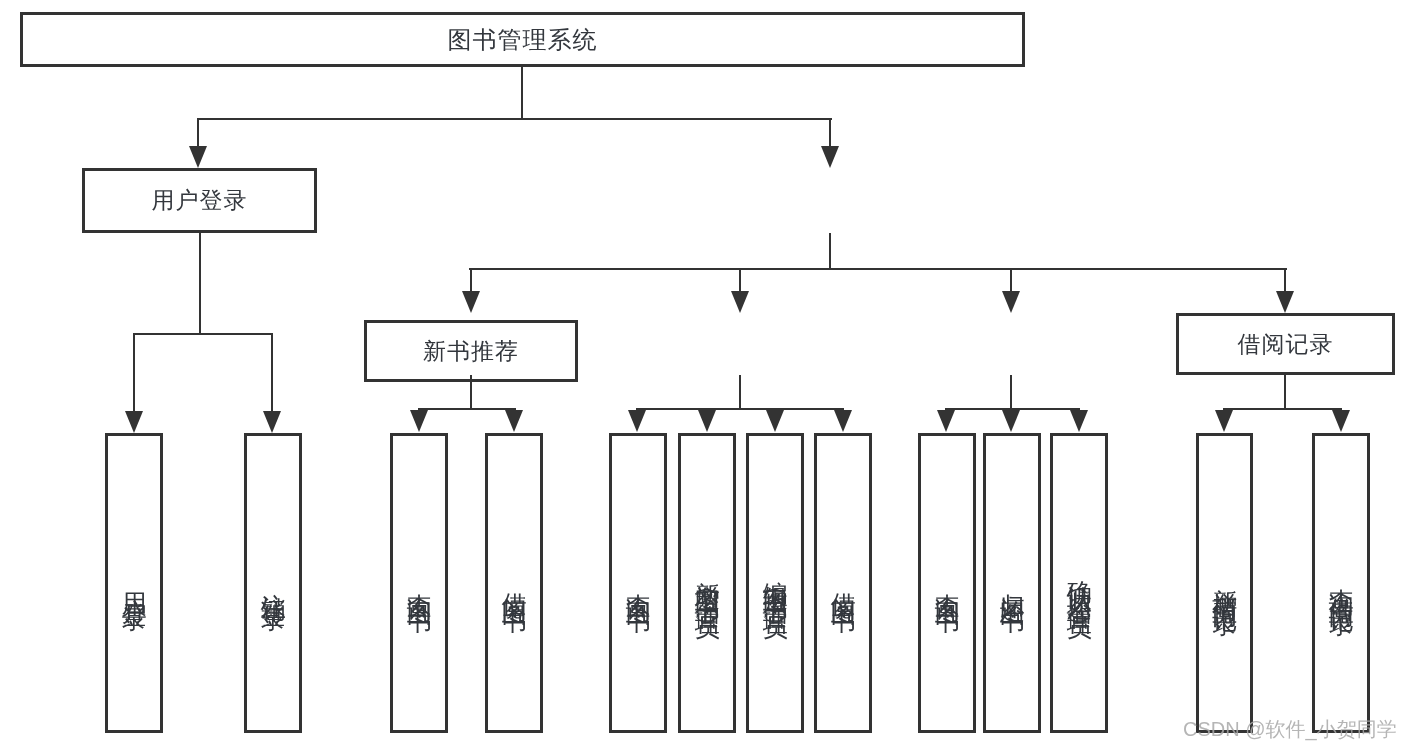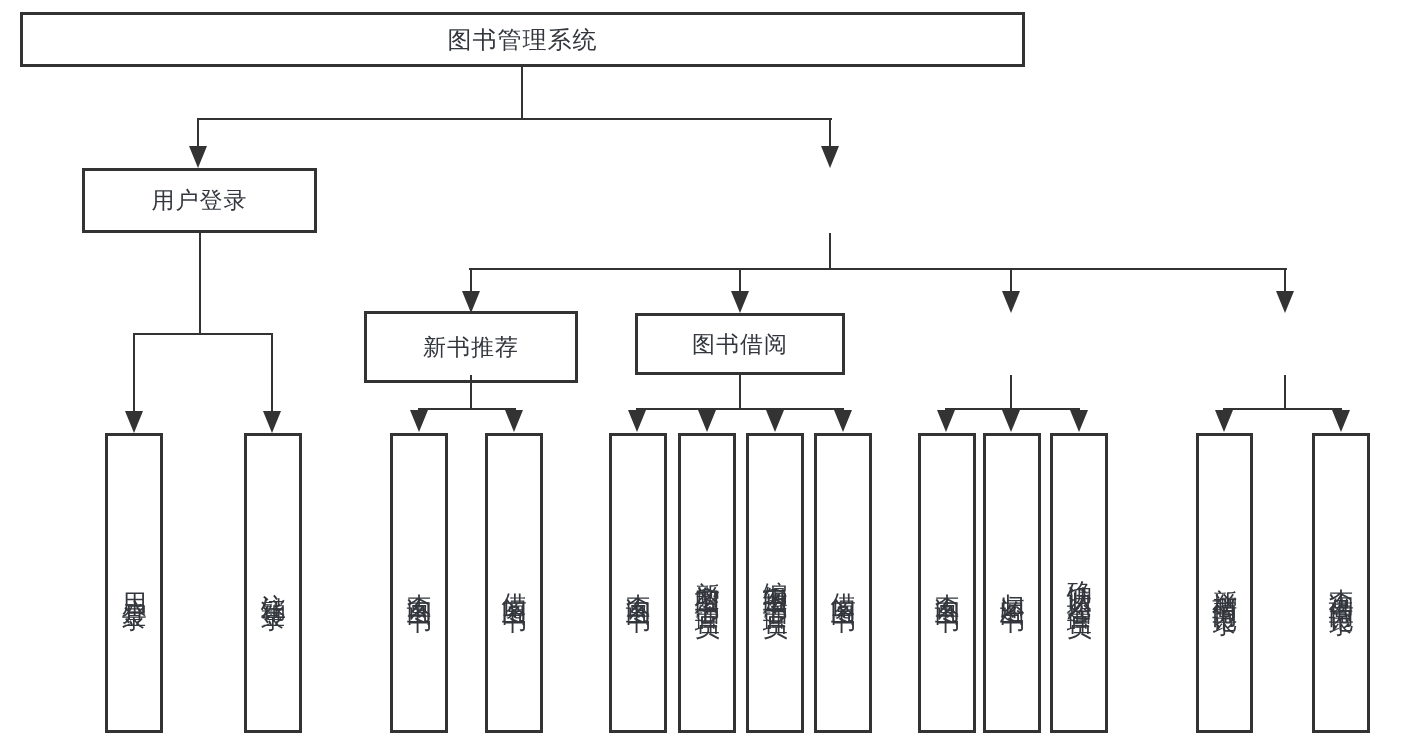--- a/index.html
+++ b/index.html
@@ -69,25 +69,25 @@
   <div class="line-h" style="left:469px;top:268px;width:818px"></div>
   <div class="line-v" style="left:470px;top:268px;height:25px"></div>
   <div class="line-v" style="left:739px;top:268px;height:25px"></div>
   <div class="line-v" style="left:1010px;top:268px;height:25px"></div>
   <div class="line-v" style="left:1284px;top:268px;height:25px"></div>
   <div class="arrow" style="left:462px;top:291px"></div>
   <div class="arrow" style="left:731px;top:291px"></div>
   <div class="arrow" style="left:1002px;top:291px"></div>
   <div class="arrow" style="left:1276px;top:291px"></div>
 
-  <div class="node hnode" style="left:364px;top:311px;width:214px;height:72px">
+  <div class="node hnode" style="left:364px;top:320px;width:214px;height:62px">
     <span>新书推荐</span>
   </div>
-  <div class="node hnode" style="left:635px;top:313px;width:210px;height:62px">
-    <span>图书借阅</span>
+  <div class="node hnode" style="left:1176px;top:313px;width:219px;height:62px">
+    <span>借阅记录</span>
   </div>
 
   <div class="line-v" style="left:470px;top:375px;height:35px"></div>
   <div class="line-h" style="left:418px;top:408px;width:98px"></div>
   <div class="arrow" style="left:410px;top:410px"></div>
   <div class="arrow" style="left:505px;top:410px"></div>
 
   <div class="line-v" style="left:739px;top:375px;height:35px"></div>
   <div class="line-h" style="left:636px;top:408px;width:208px"></div>
   <div class="arrow" style="left:628px;top:410px"></div>
@@ -139,14 +139,15 @@
   <div class="node vnode" style="left:1050px;top:433px;width:58px;height:300px">
     <span class="vtext">确认归还（管理员）</span>
   </div>
   <div class="node vnode" style="left:1196px;top:433px;width:57px;height:300px">
     <span class="vtext">新增借阅记录</span>
   </div>
   <div class="node vnode" style="left:1312px;top:433px;width:58px;height:300px">
     <span class="vtext">查询借阅记录</span>
   </div>
 
+  <div class="watermark">CSDN @软件_小贺同学</div>
 
 </div>
 
 </body></html>

